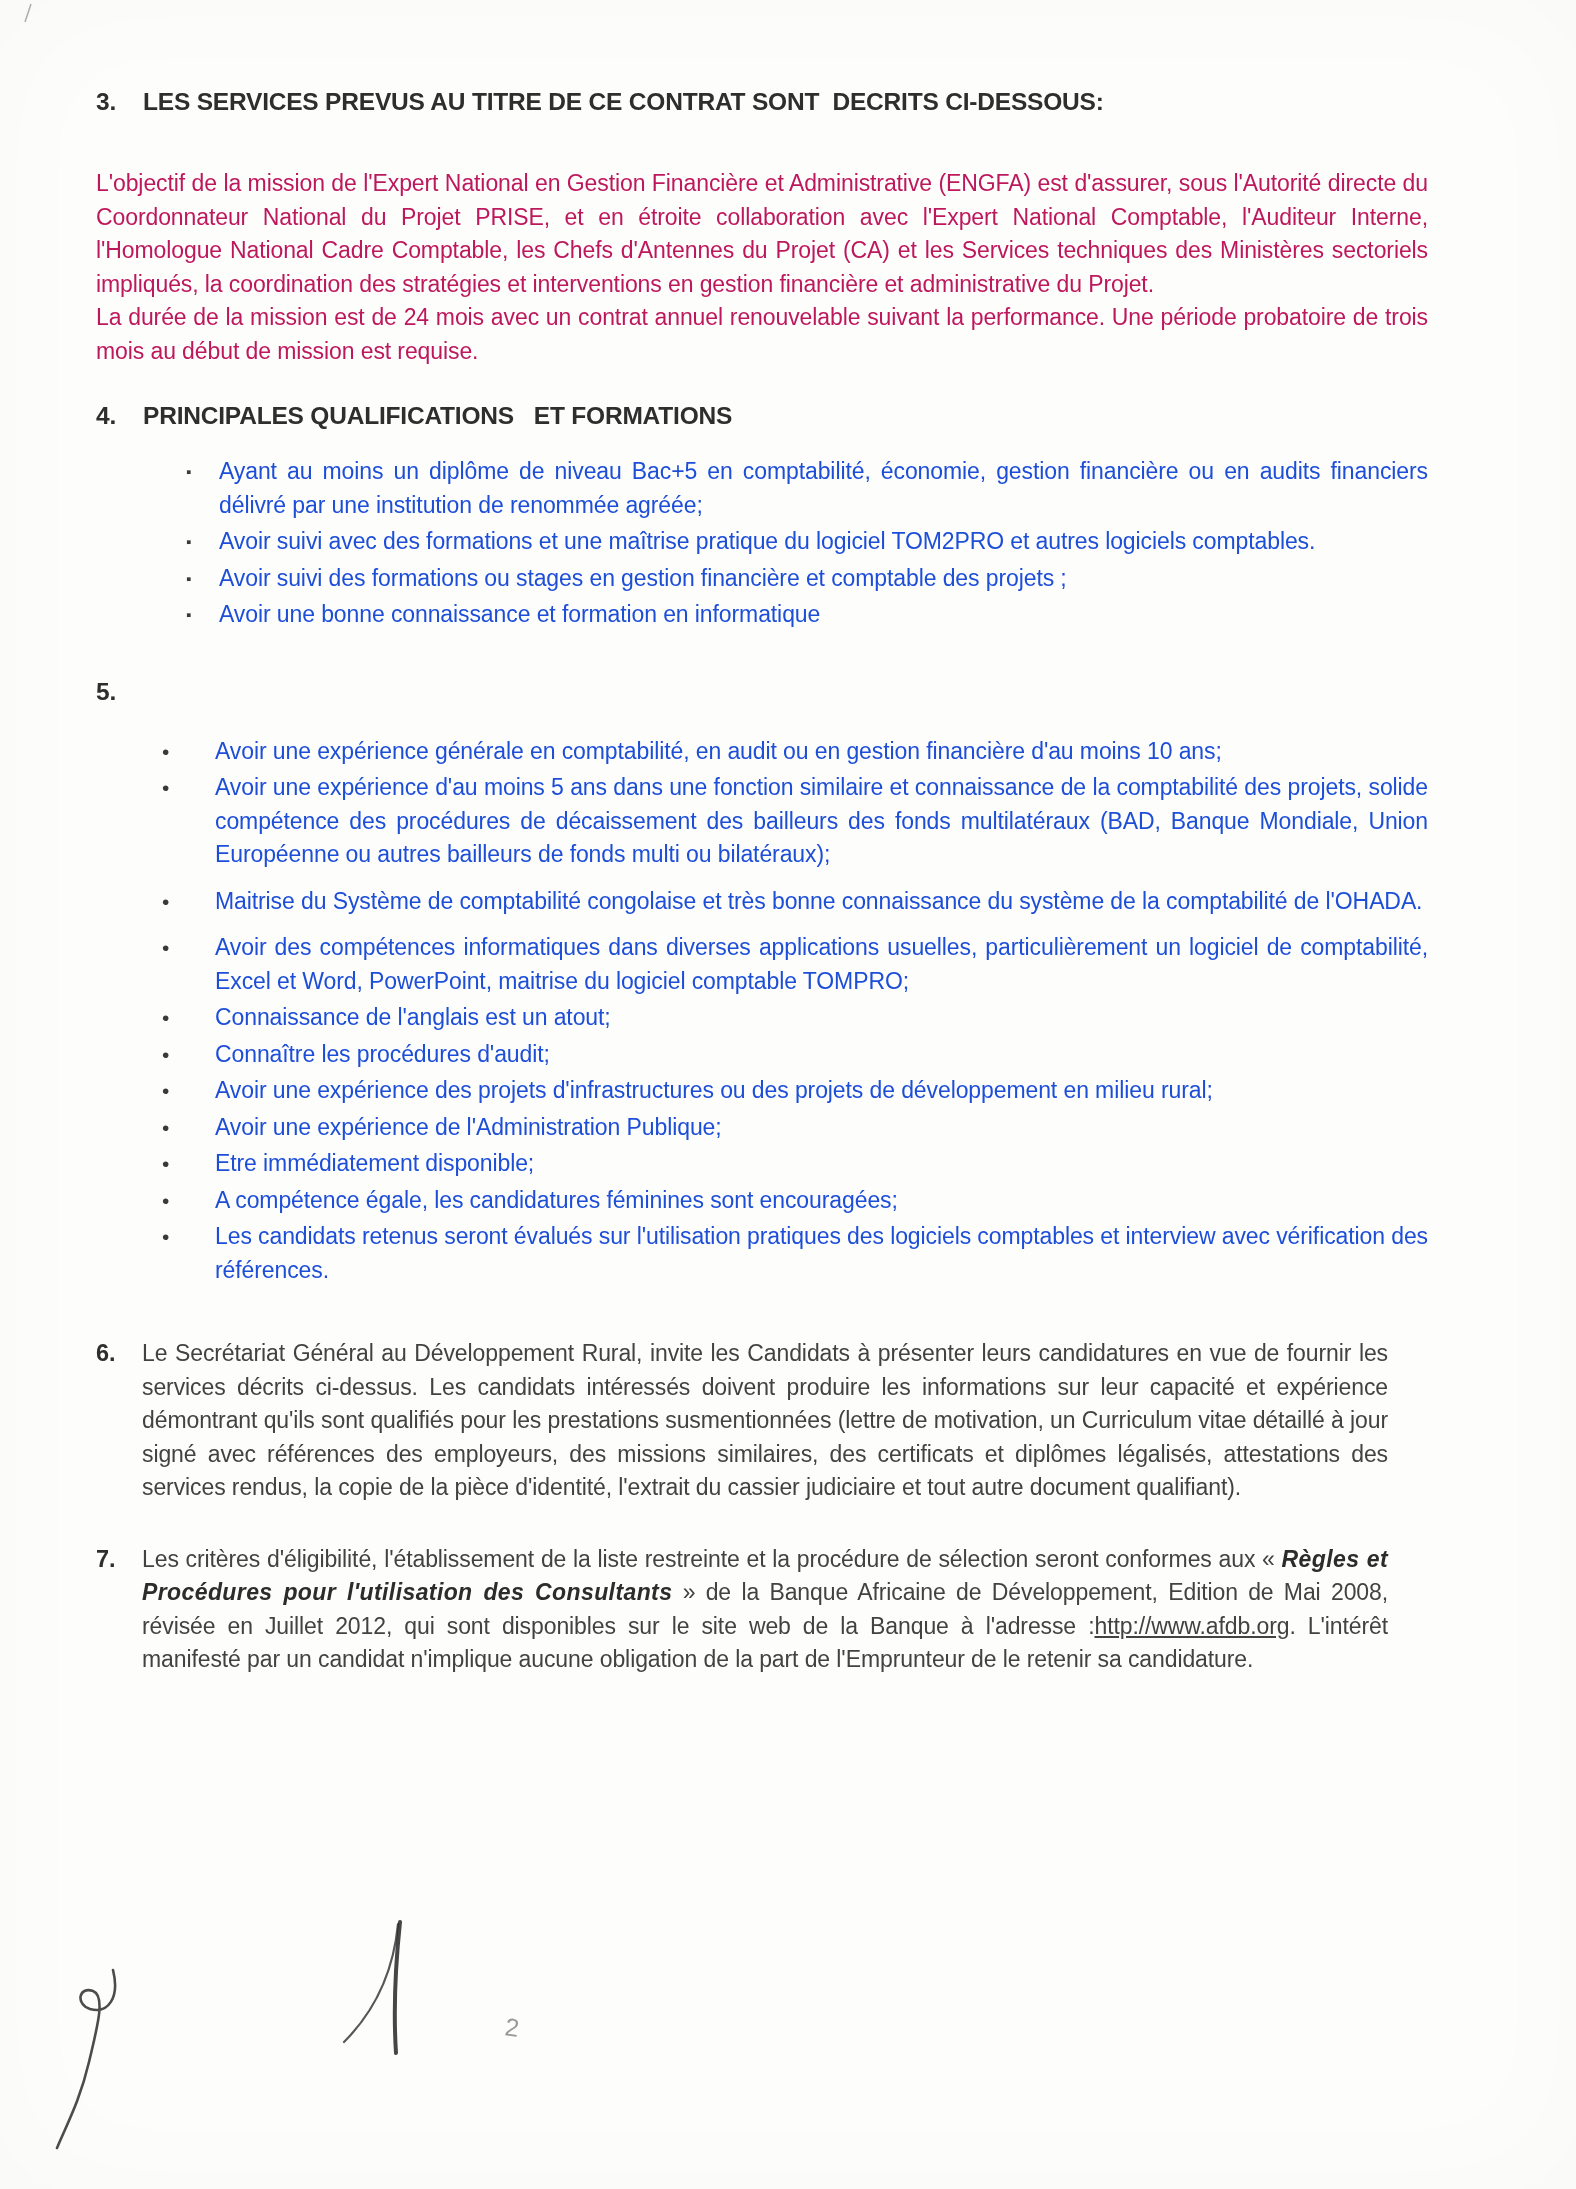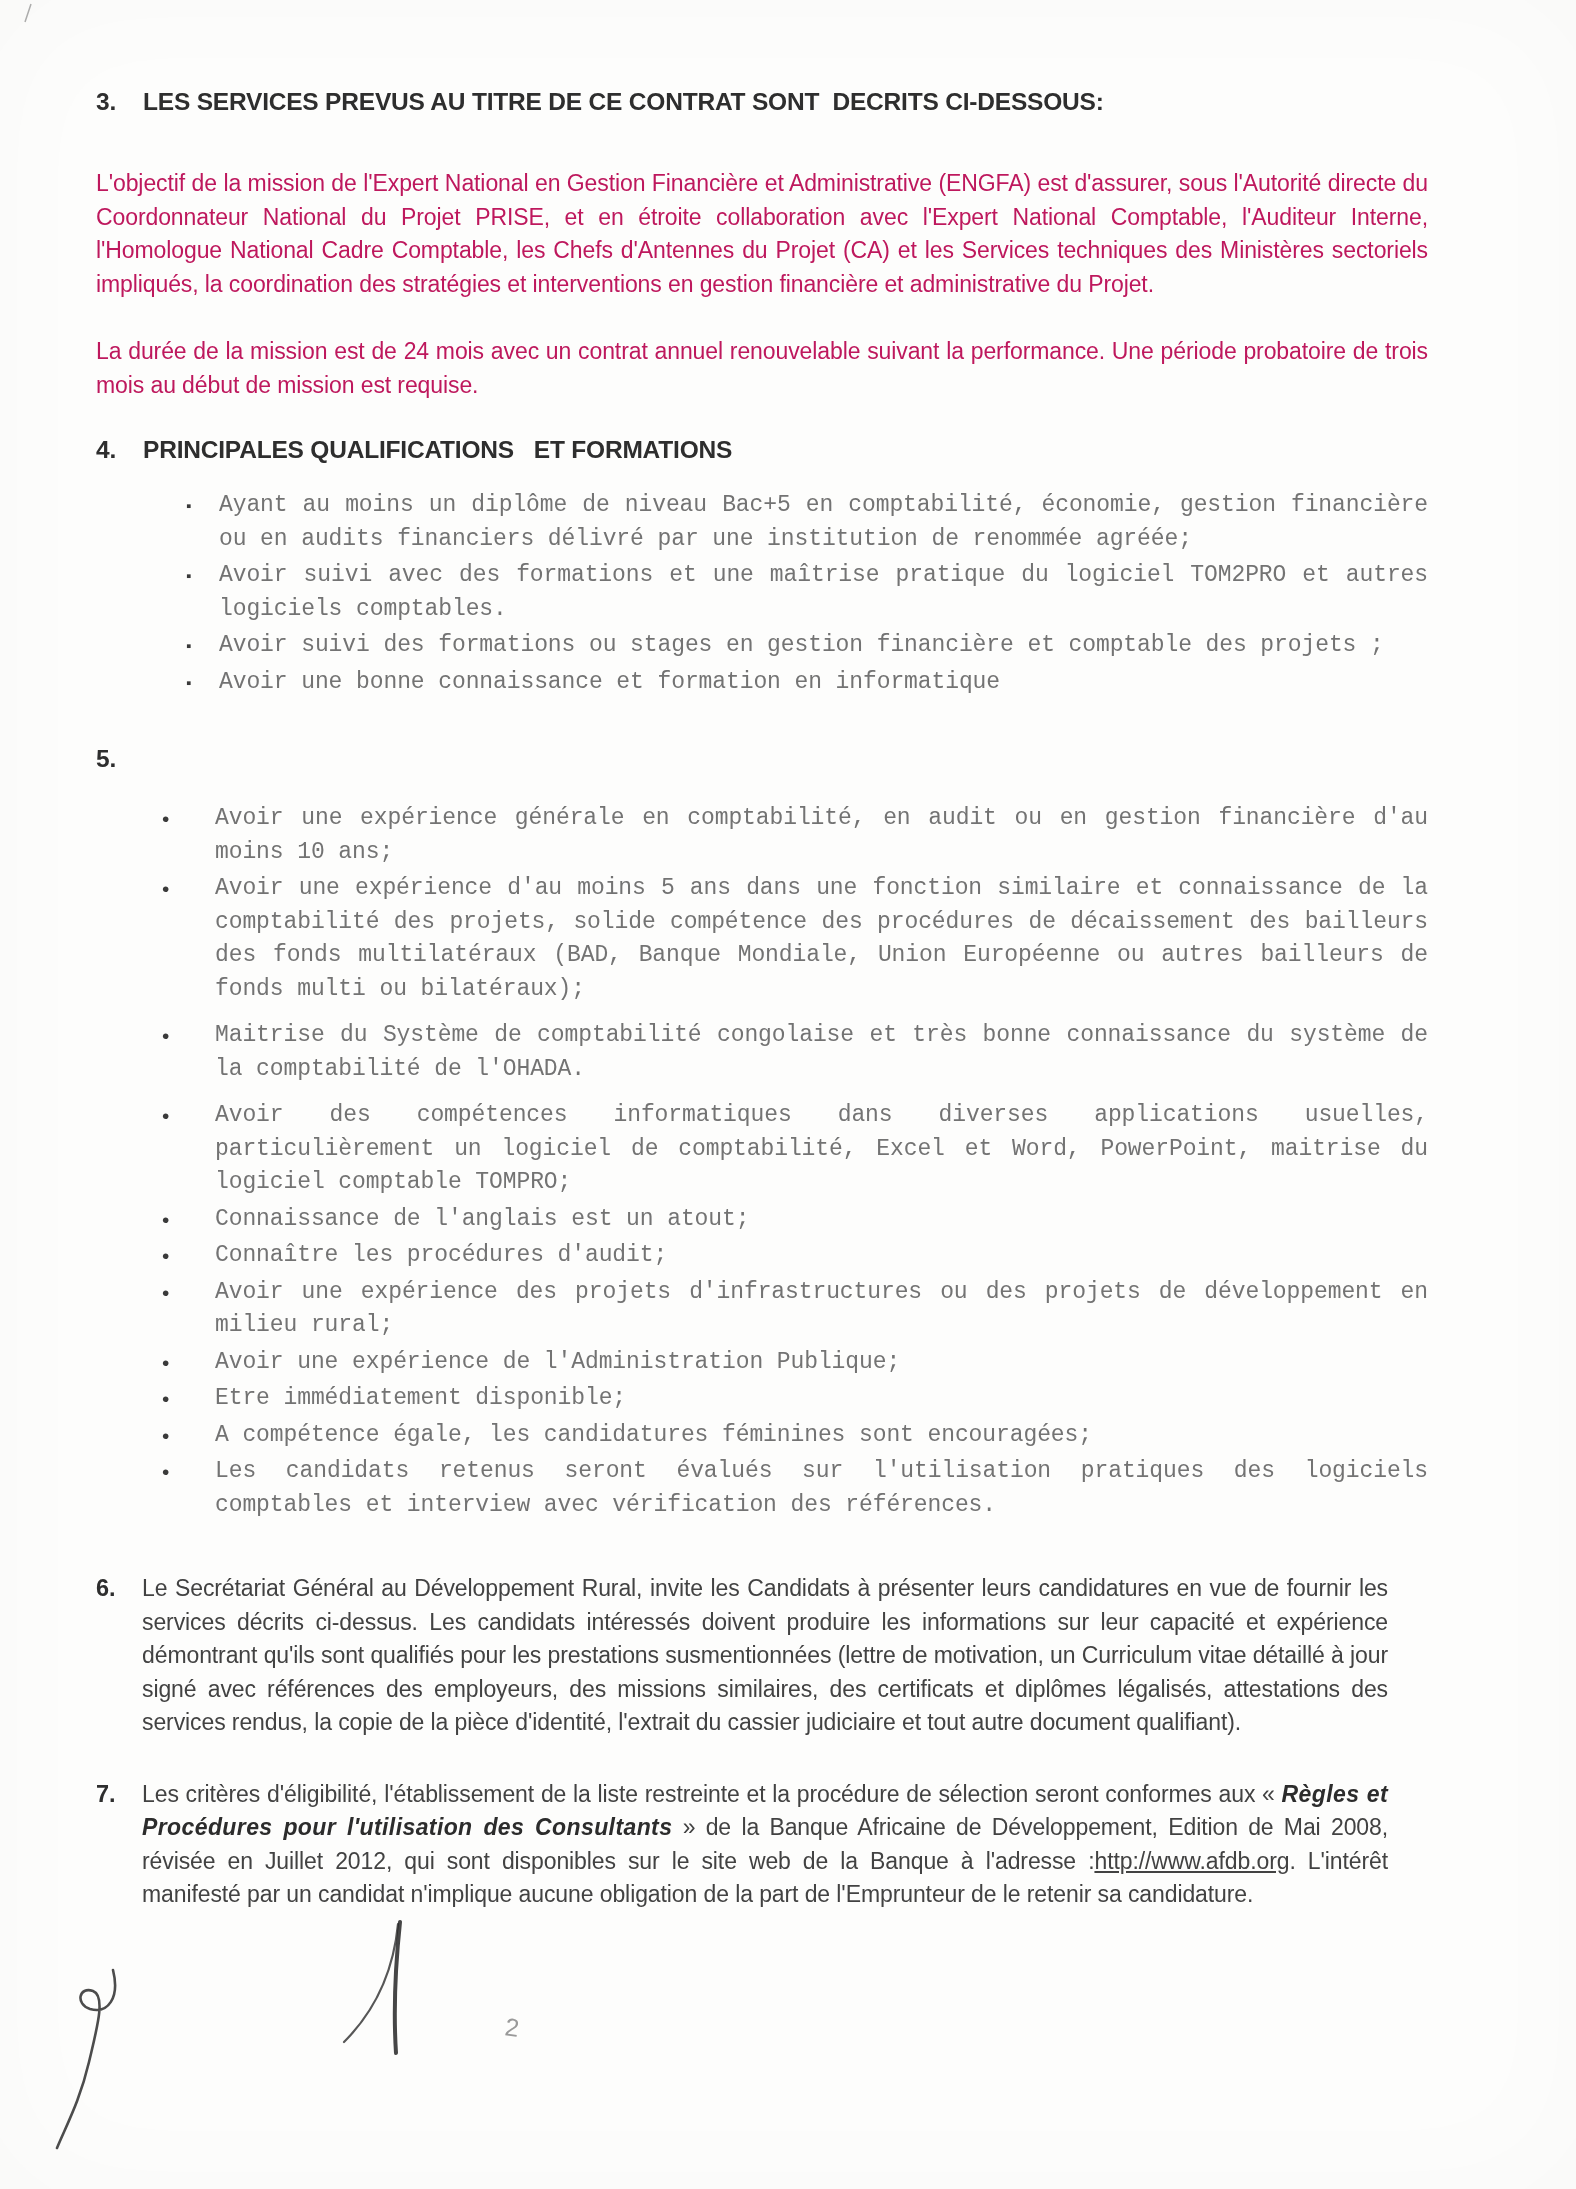--- a/index.html
+++ b/index.html
@@ -12,34 +12,34 @@
   }
   .content { position:absolute; top:86px; left:96px; width:1332px; }
 
   .heading { display:flex; font-weight:bold; color:#2e2e2e; font-size:24.5px; line-height:31px; letter-spacing:-0.2px; }
   .heading .num { flex:none; width:47px; }
   .heading .title { white-space:pre-wrap;text-align:right; }
 
   .para { font-size:23px; line-height:33.5px; text-align:justify; color:#be185d; letter-spacing:-0.1px; }
 
   .p-objective { margin-top:50px; }
-  .p-duration  { margin-top:34px; }
+  .p-duration  { }
   .h4 { margin-top:32px; }
   .h5 { margin-top:44px; }
 
   ul { list-style:none; }
   .ul-qual { margin-top:24px; }
   .ul-exp  { margin-top:28px; }
   li { display:flex; margin-bottom:3px; }
   li .marker { flex:none; color:#3a3a3a; }
   .ul-qual li .marker { width:33px; margin-left:90px; font-size:15px; line-height:33.5px; }
   .ul-qual li .li-text { flex:1; }
   .ul-exp li .marker { width:53px; margin-left:66px; font-size:21px; line-height:33.5px; }
   .ul-exp li .li-text { flex:1; }
-  .li-text { display:block; font-size:23px; line-height:33.5px; text-align:justify; color:#737373; letter-spacing:-0.1px;font-family:Liberation Mono, monospace; }
+  .li-text { display:block; font-size:23px; line-height:33.5px; text-align:justify; color:#1d4ed8; letter-spacing:-0.1px; }
   .ul-exp li.spaced { margin-top:13px; }
 
   .numbered-block { display:flex; }
   .item6 { margin-top:50px; }
   .item7 { margin-top:38px; }
   .numbered-block .num { flex:none; width:46px; font-weight:bold; font-size:23.5px; line-height:33.5px; color:#2e2e2e; }
   .numbered-block .ntext { flex:1; font-size:23px; line-height:33.5px; text-align:justify; color:#424242; letter-spacing:-0.1px; padding-right:40px; }
   .bold-italic { font-weight:bold; font-style:italic; color:#2c2c2c; letter-spacing:0.4px; }
   .link { text-decoration:underline;margin-top:21px; }
 

